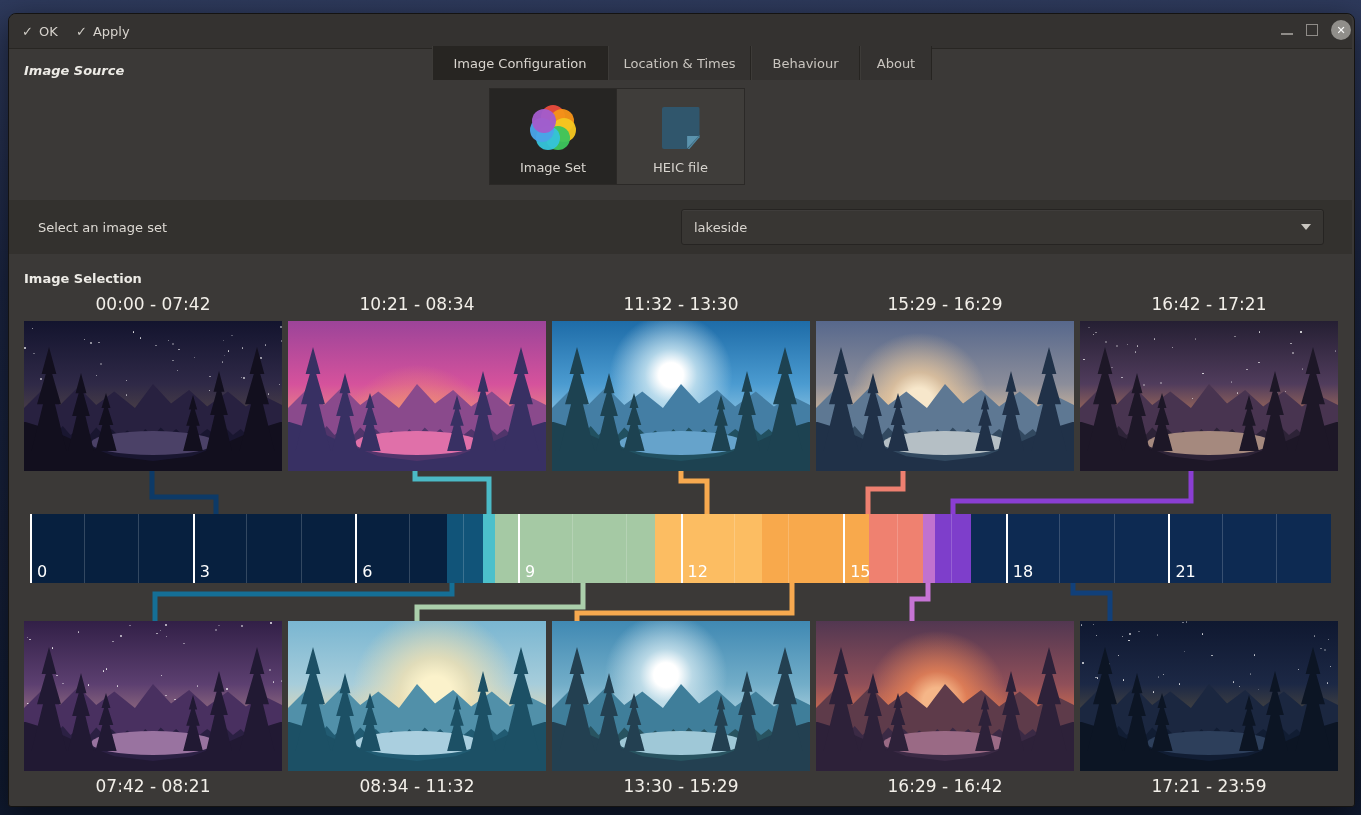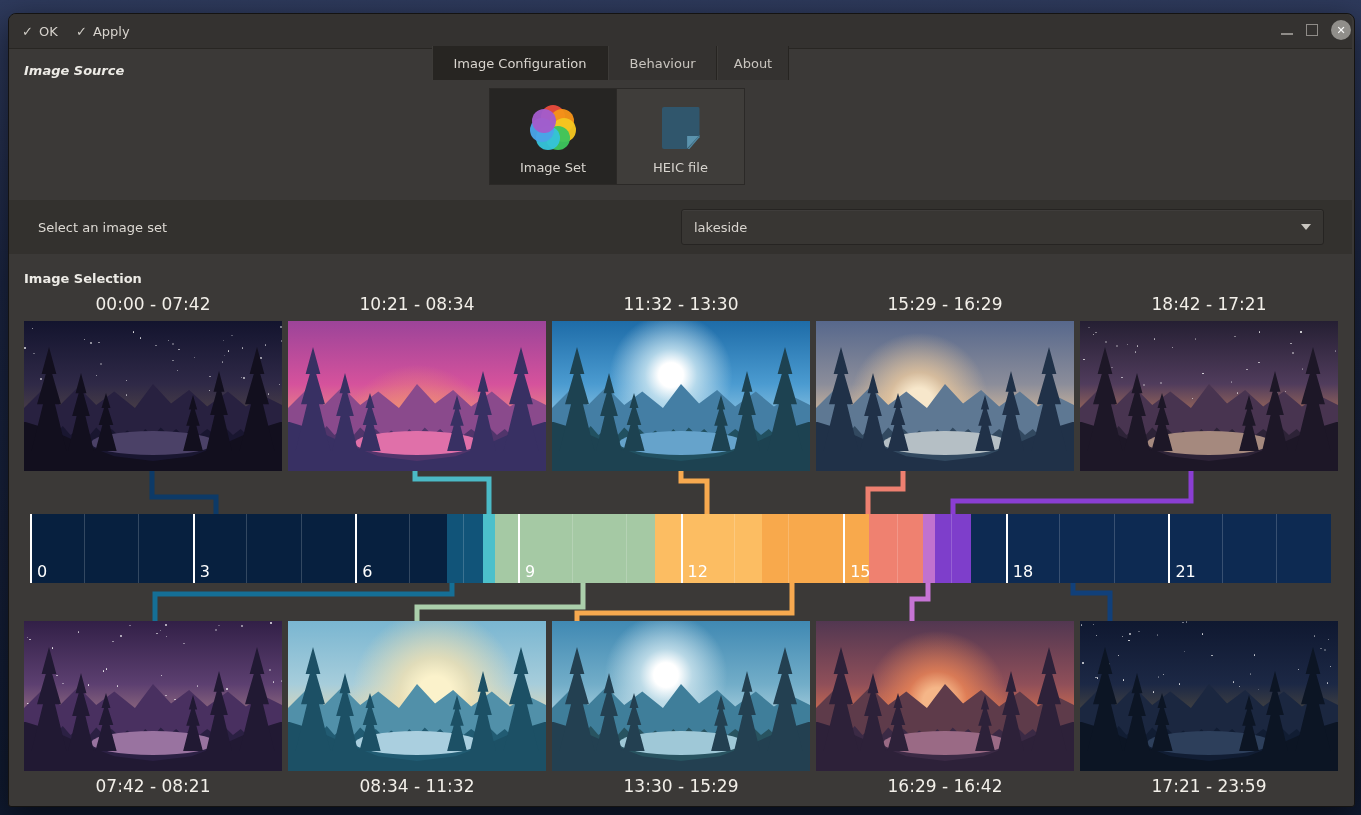--- a/index.html
+++ b/index.html
@@ -85,20 +85,21 @@
   <span class="tb-check">✓</span>
   <span>OK</span>
 </div>
 <div class="abs tb-btn" style="left:76px;top:14px;">
   <span class="tb-check">✓</span>
   <span>Apply</span>
 </div>
 
 <div class="abs tabs">
   <div class="tab active" style="width:174px;">Image Configuration</div>
+  <div class="tab" style="width:141px;">Location &amp; Times</div>
   <div class="tab" style="width:107px;">Behaviour</div>
   <div class="tab" style="width:70px;">About</div>
 </div>
 
 <div class="abs winctl" style="left:1281px;top:20px;height:20px;">
   <div class="ctl-min"></div>
   <div class="ctl-max"></div>
   <div class="ctl-close">✕</div>
 </div>
 
@@ -286,21 +287,21 @@
       <div class="layer tree-line" style="background: rgb(45, 35, 55);"></div>
       <div class="lake" style="left: 26%; top: 73%; width: 48%; height: 16%; background: rgb(165, 137, 126);"></div>
       <div class="valley" style="background: rgb(29, 23, 39);"></div>
       <div class="pine" style="left: 2px; bottom: 20px; width: 46px; height: 104px; background: rgb(29, 23, 39);"></div>
       <div class="pine" style="left: 40px; bottom: 20px; width: 34px; height: 78px; background: rgb(29, 23, 39);"></div>
       <div class="pine" style="left: 68px; bottom: 20px; width: 28px; height: 58px; background: rgb(29, 23, 39);"></div>
       <div class="pine" style="left: 210px; bottom: 20px; width: 46px; height: 104px; background: rgb(29, 23, 39);"></div>
       <div class="pine" style="left: 178px; bottom: 20px; width: 34px; height: 80px; background: rgb(29, 23, 39);"></div>
       <div class="pine" style="left: 156px; bottom: 20px; width: 26px; height: 56px; background: rgb(29, 23, 39);"></div>
     </div>
-    <div class="time-label" style="left: 1080px; top: 294px;">18:42 - 17:21</div>
+    <div class="time-label" style="left: 1080px; top: 294px;">16:42 - 17:21</div>
   </div>
 <div id="timeline" class="abs" style="left:30px;top:514px;width:1301px;height:69px;">
     <div class="seg" style="left: 0px; width: 417.404px; background: rgb(7, 32, 63);"></div>
     <div class="seg" style="left: 417.404px; width: 35.2354px; background: rgb(17, 84, 121);"></div>
     <div class="seg" style="left: 452.64px; width: 11.9258px; background: rgb(76, 192, 203);"></div>
     <div class="seg" style="left: 464.565px; width: 160.457px; background: rgb(165, 201, 164);"></div>
     <div class="seg" style="left: 625.022px; width: 106.79px; background: rgb(252, 189, 98);"></div>
     <div class="seg" style="left: 731.812px; width: 107.332px; background: rgb(248, 169, 76);"></div>
     <div class="seg" style="left: 839.145px; width: 54.2083px; background: rgb(239, 129, 112);"></div>
     <div class="seg" style="left: 893.353px; width: 11.9258px; background: rgb(193, 114, 207);"></div>

